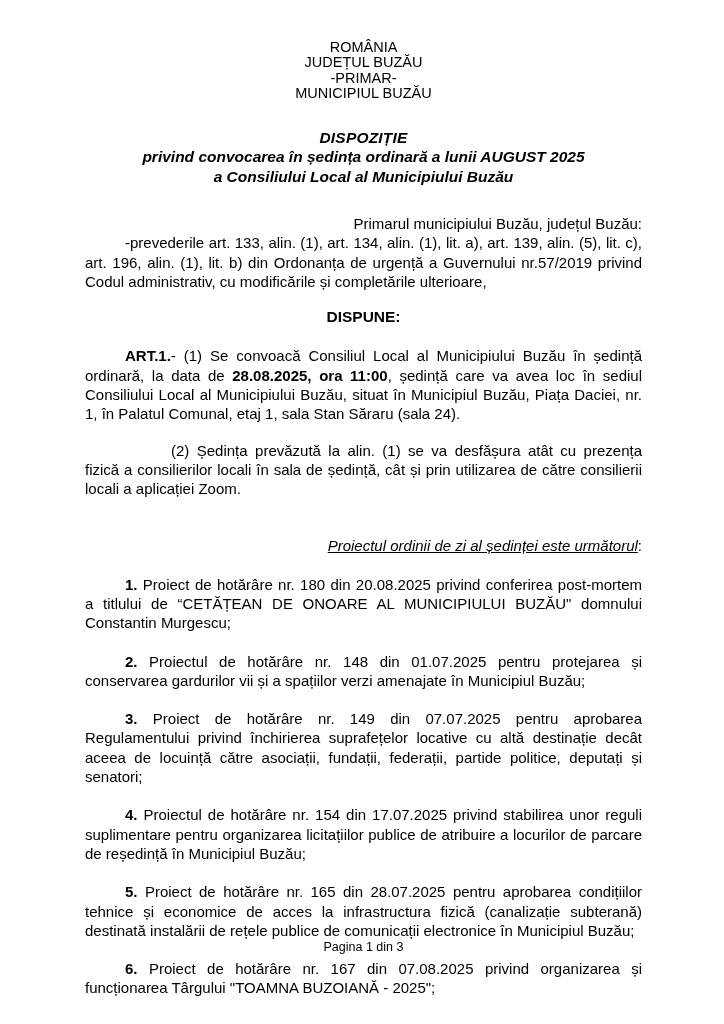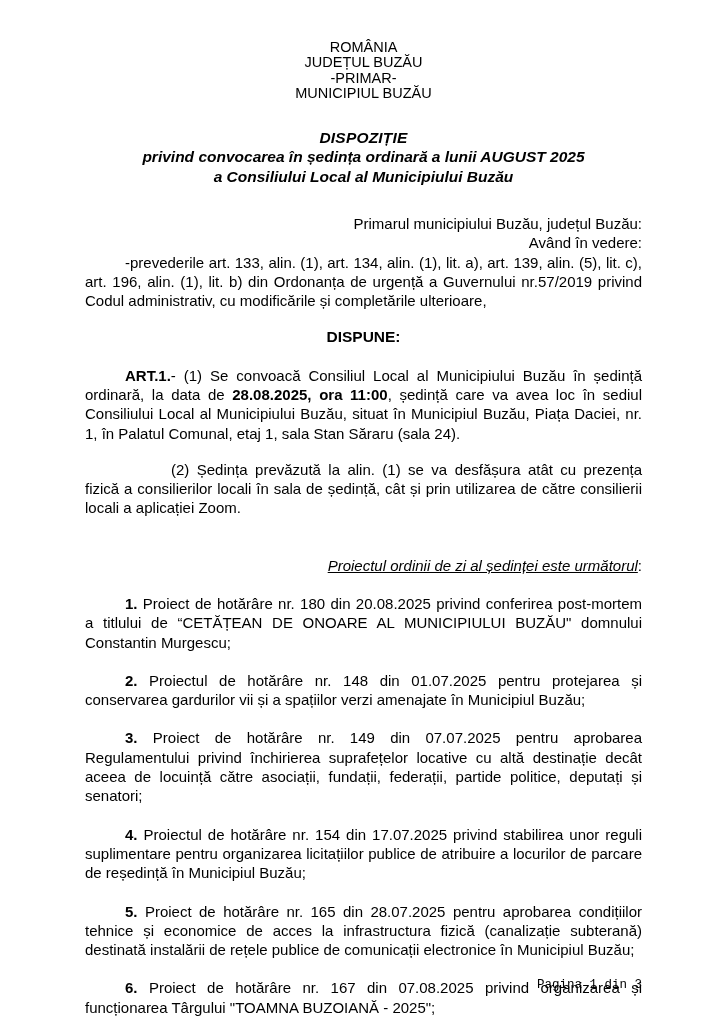--- a/index.html
+++ b/index.html
@@ -72,25 +72,24 @@
   .u-italic {
     font-style: italic;
     text-decoration: underline;
   }
 
   
   .footer {
     position: absolute;
     left: 85px;
     width: 557px;
-    top: 978px;
-    text-align: right;
+    top: 940px;
+    text-align: center;
     font-size: 12.5px;
     line-height: 15px;
-    font-family: Liberation Mono, monospace;
   }
 </style>
 </head>
 <body>
 
 <div class="page">
   <div class="content">
 
     <div class="letterhead">
       <div>ROMÂNIA</div>
@@ -100,21 +99,20 @@
     </div>
 
     <div class="doc-title">
       <div class="line1">DISPOZIȚIE</div>
       <div>privind convocarea în ședința ordinară a lunii AUGUST 2025</div>
       <div>a Consiliului Local al Municipiului Buzău</div>
     </div>
 
     <div class="block-intro">
       <p class="para indent no-justify">Primarul municipiului Buzău, județul Buzău:</p>
-      <p class="para indent no-justify">Având în vedere:</p>
       <p class="para indent">-prevederile art. 133, alin. (1), art. 134, alin. (1), lit. a), art. 139, alin. (5), lit. c), art. 196, alin. (1), lit. b) din Ordonanța de urgență a Guvernului nr.57/2019 privind Codul administrativ, cu modificările și completările ulterioare,</p>
     </div>
 
     <div class="center-bold">DISPUNE:</div>
 
     <div class="block-art1">
       <p class="para indent"><b>ART.1.</b><span>- (1) Se convoacă Consiliul Local al Municipiului Buzău în ședință ordinară, la data de </span><b>28.08.2025, ora 11:00</b><span>, ședință care va avea loc în sediul Consiliului Local al Municipiului Buzău, situat în Municipiul Buzău, Piața Daciei, nr. 1, în Palatul Comunal, etaj 1, sala Stan Săraru (sala 24).</span></p>
       <p class="para indent-lg block-alin2">(2) Ședința prevăzută la alin. (1) se va desfășura atât cu prezența fizică a consilierilor locali în sala de ședință, cât și prin utilizarea de către consilierii locali a aplicației Zoom.</p>
     </div>
 

